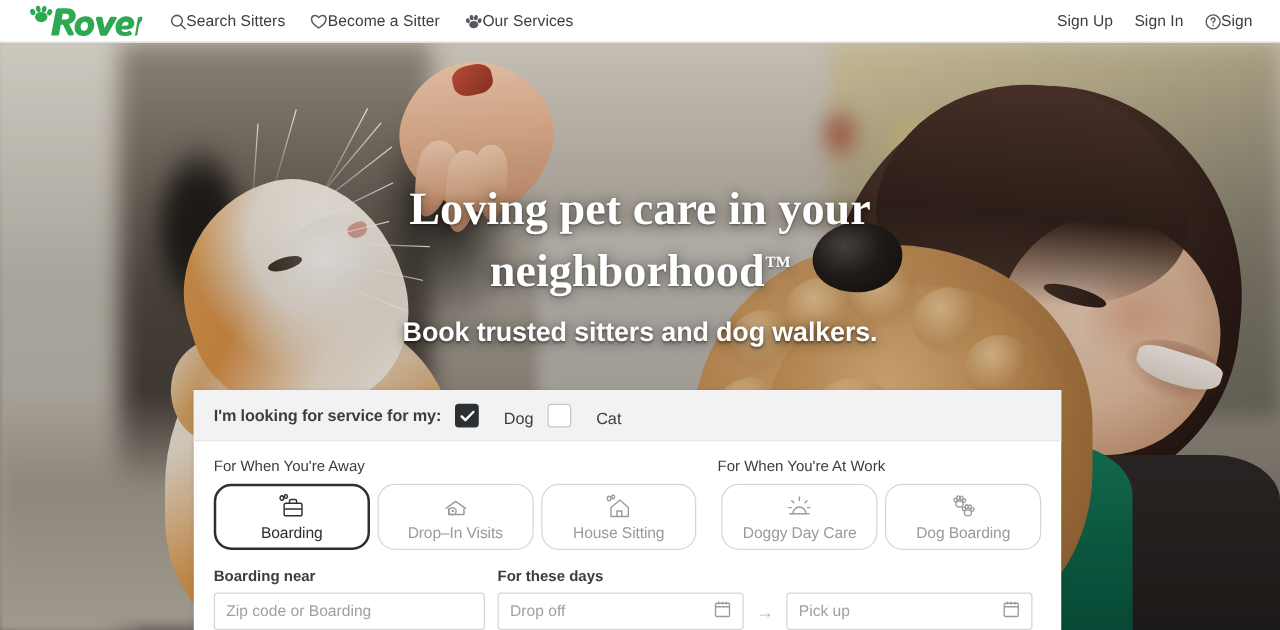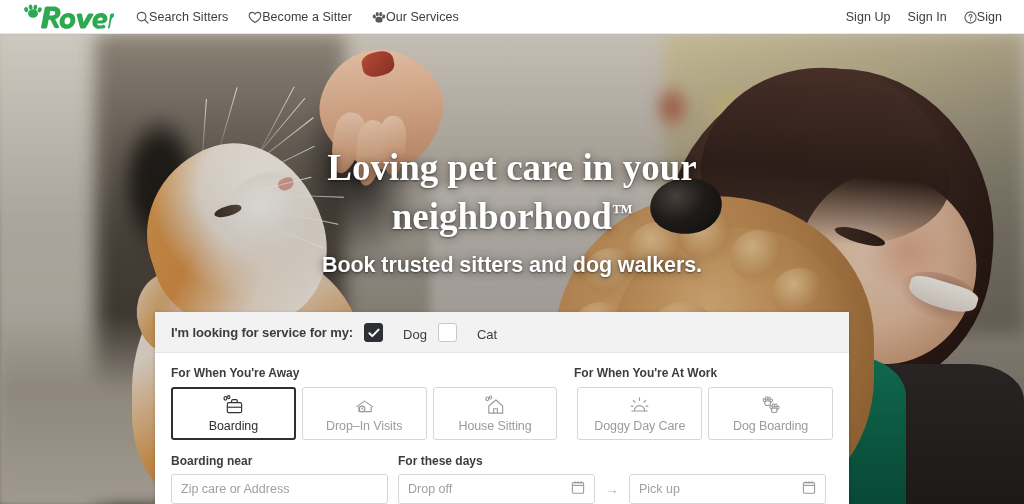--- a/index.html
+++ b/index.html
@@ -430,36 +430,36 @@
   }
   .cbox svg { display: none; }
   .cbox.checked svg { display: block; }
   .pet-label { font-size: 13px; color: #3d3d3d; }
 
   .panel-body { padding: 13px 16px 16px 16px; }
 
   .sec-labels {
     display: flex;
     font-size: 12px;
-    font-weight: 700;
+    font-weight: 400;
     color: #3d3d3d;
     margin-bottom: 7px;
   }
   .sec-labels .away { width: 403px; }
 
   .service-row {
     display: flex;
     gap: 6px;
     margin-bottom: 14px;
   }
   .service {
     width: 125px;
     height: 53px;
     border: 1px solid #d6d6d6;
-    border-radius: 3px;
+    border-radius: 14px;
     background: #fff;
     display: flex;
     flex-direction: column;
     align-items: center;
     justify-content: center;
     gap: 3px;
     cursor: pointer;
     color: #9b9b9b;
   }
   .service.selected {
@@ -784,21 +784,21 @@
       </div>
 
       <div class="field-labels">
         <span class="near">Boarding near</span>
         <span>For these days</span>
       </div>
 
       <div class="fields-row">
 
         <div class="input input-zip">
-          <span>Zip care or Address</span>
+          <span>Zip code or Boarding</span>
         </div>
 
         <div class="input input-date">
           <span>Drop off</span>
           <span class="cal-icon">
             <svg width="14" height="15" viewBox="0 0 14 15" fill="none" stroke="#9b9b9b" stroke-width="1.1">
               <rect x="1.4" y="2.6" width="11.2" height="10.6" rx="1"></rect>
               <line x1="1.4" y1="5.4" x2="12.6" y2="5.4"></line>
               <line x1="4" y1="1.3" x2="4" y2="3.6"></line>
               <line x1="7" y1="1.3" x2="7" y2="3.6"></line>

